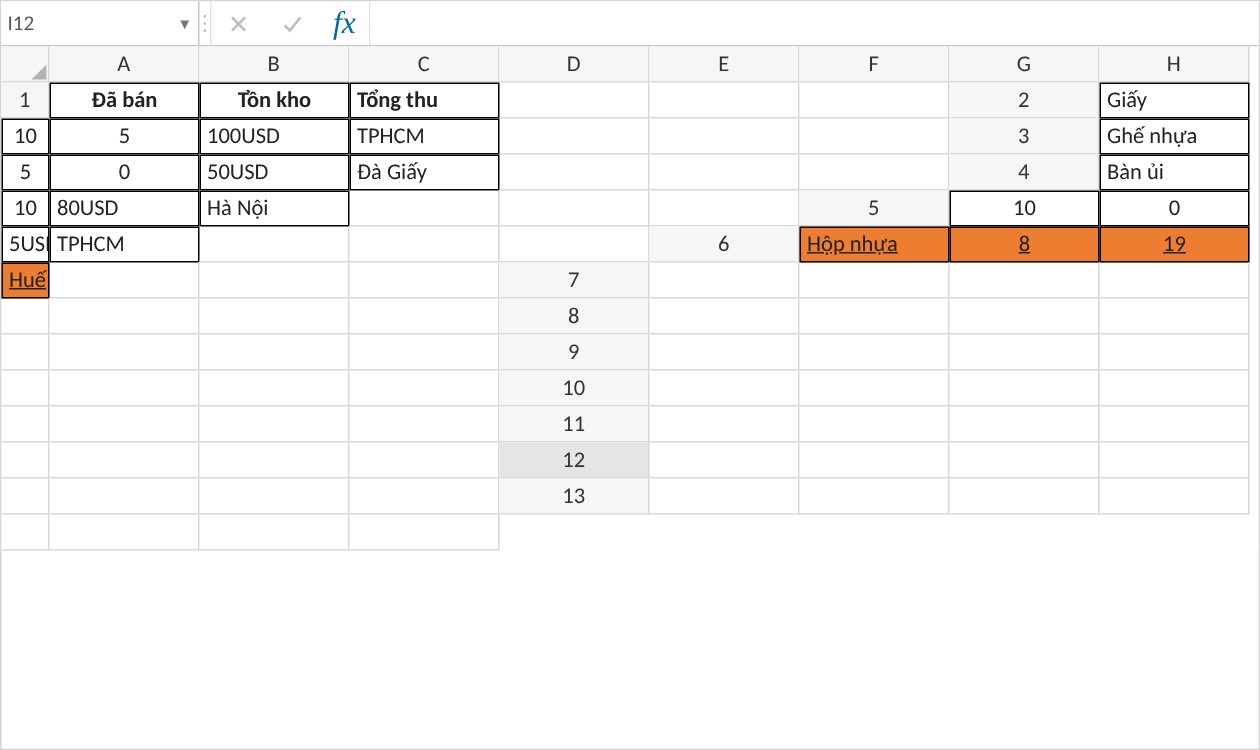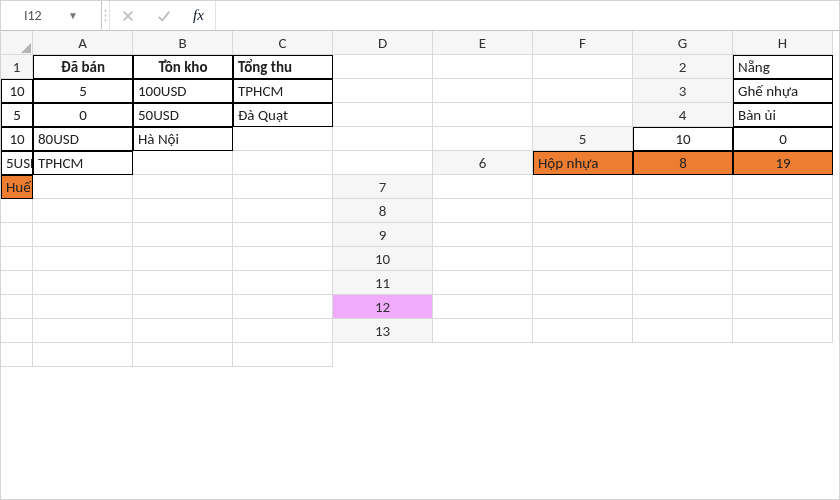--- a/index.html
+++ b/index.html
@@ -20,23 +20,23 @@
   .formula-bar {
     display: flex;
     align-items: stretch;
     height: 30px;
     border-bottom: 1px solid #c6c6c6;
     background: #ffffff;
   }
   .name-box {
     display: flex;
     align-items: center;
-    width: 101px;
+    width: 132px;
     border-right: 1px solid #c6c6c6;
-    padding: 0 23px;
+    padding: 0 4px;
     background: #fff;
   }
   .name-box-text {
     flex: 1;
     color: #555;
     font-size: 14px;
   }
   .name-box-caret {
     color: #777;
     font-size: 10px;
@@ -59,23 +59,23 @@
     color: #bdbdbd;
   }
   .fb-btn svg { width: 14px; height: 14px; }
   .fx {
     width: 34px;
     display: flex;
     align-items: center;
     justify-content: center;
     border-right: 1px solid #e3e3e3;
     font-style: italic;
-    color: #0f172a;
+    color: #0369a1;
     font-family: "Times New Roman", serif;
-    font-size: 15px;
+    font-size: 21px;
   }
   .formula-input {
     flex: 1;
     padding: 0 6px;
     display: flex;
     align-items: center;
     background: #fff;
   }
 
   
@@ -117,37 +117,38 @@
     justify-content: center;
     color: #333;
     border-bottom: 1px solid #bcbcbc;
   }
   .rowh {
     background: #f6f6f6;
     justify-content: center;
     color: #333;
     border-right: 1px solid #bcbcbc;
   }
-  .rowh.active { background: #f0abfc; }
+  .rowh.active { background: #e5e5e5; }
 
   
   .hdr {
     font-weight: 700;
     border: 1px solid #000 !important;
     border-right: 1px solid #000 !important;
     border-bottom: 1px solid #000 !important;
     background: #fff;
   }
   .dcell {
     border: 1px solid #000 !important;
     background: #fff;
   }
   .center { justify-content: center; }
   .hl {
     background: #ed7d31 !important;
+    text-decoration: underline;
   } 
 </style>
 </head>
 <body>
 
 <div class="wrap">
 
   <div class="formula-bar">
     <div class="name-box">
       <span class="name-box-text">I12</span>
@@ -179,34 +180,34 @@
       <div class="colh">G</div>
       <div class="colh">H</div>
       <div class="rowh">1</div>
       <div class="hdr center">Đã bán</div>
       <div class="hdr center">Tồn kho</div>
       <div class="hdr">Tổng thu</div>
       <div></div>
       <div></div>
       <div></div>
       <div class="rowh">2</div>
-      <div class="dcell">Nẵng</div>
+      <div class="dcell">Giấy</div>
       <div class="dcell center">10</div>
       <div class="dcell center">5</div>
       <div class="dcell">100USD</div>
       <div class="dcell">TPHCM</div>
       <div></div>
       <div></div>
       <div></div>
       <div class="rowh">3</div>
       <div class="dcell">Ghế nhựa</div>
       <div class="dcell center">5</div>
       <div class="dcell center">0</div>
       <div class="dcell">50USD</div>
-      <div class="dcell">Đà Quạt</div>
+      <div class="dcell">Đà Giấy</div>
       <div></div>
       <div></div>
       <div></div>
       <div class="rowh">4</div>
       <div class="dcell">Bàn ủi</div>
       <div class="dcell center">10</div>
       <div class="dcell">80USD</div>
       <div class="dcell">Hà Nội</div>
       <div></div>
       <div></div>

